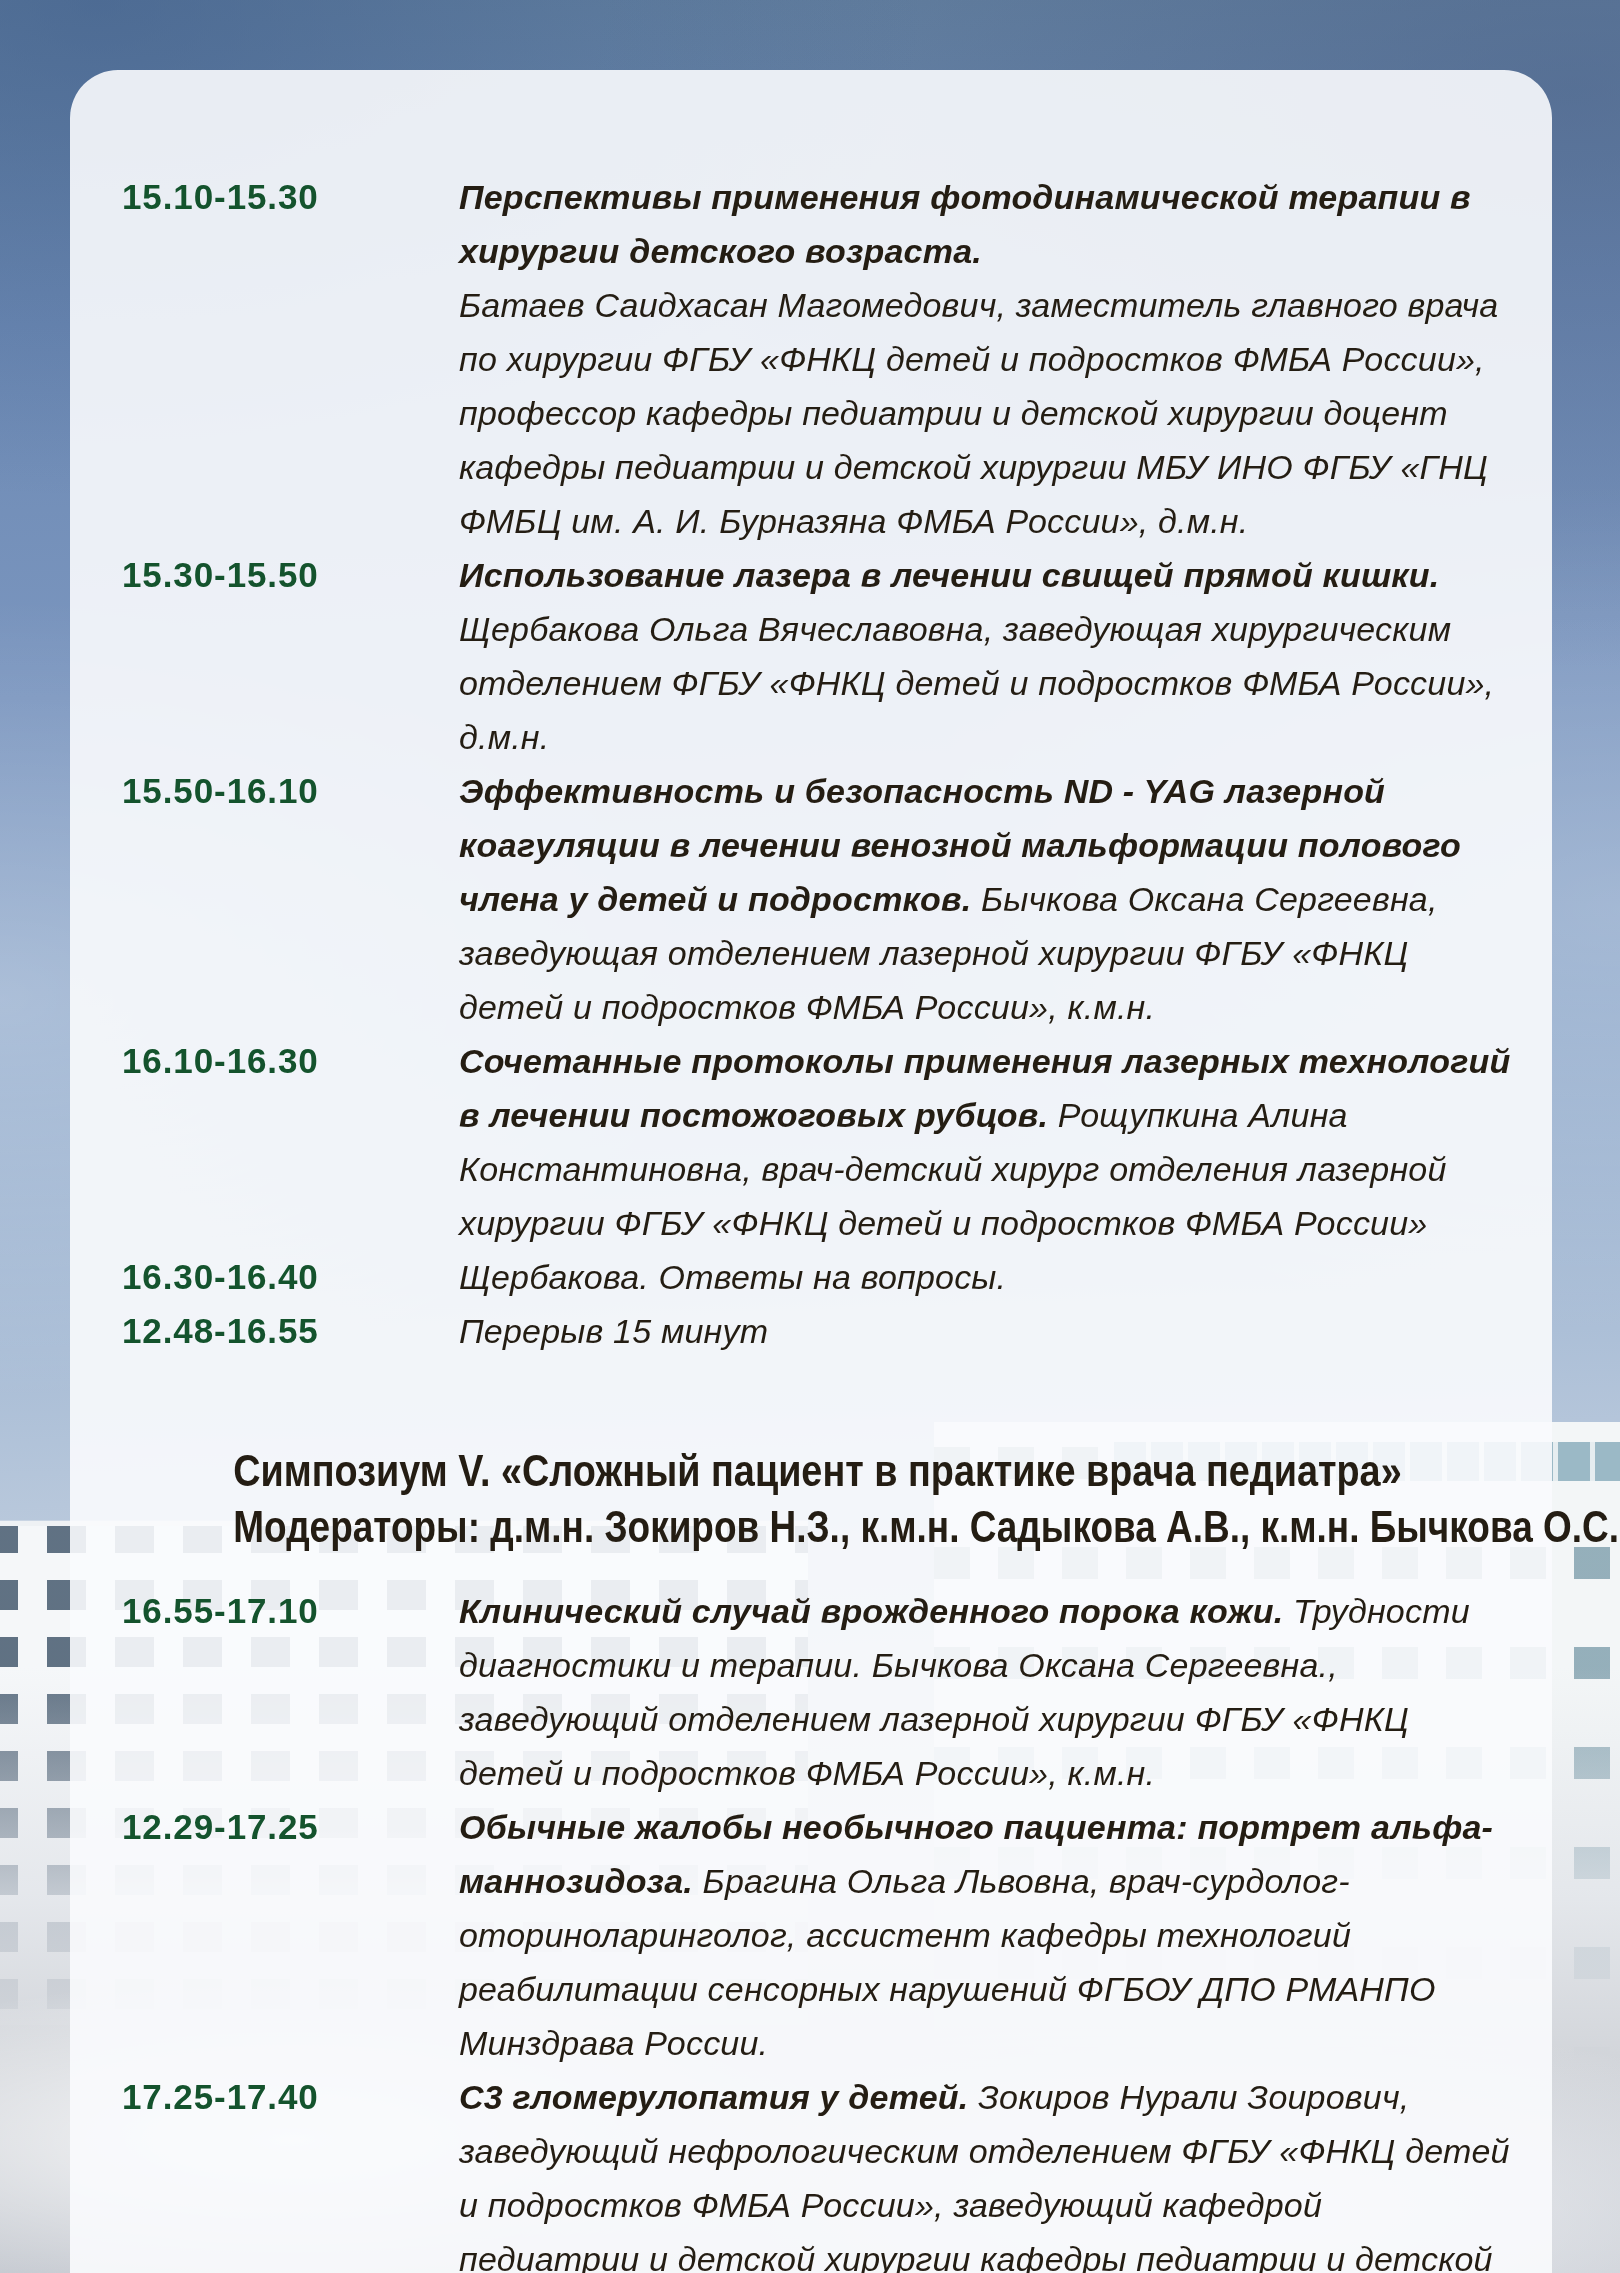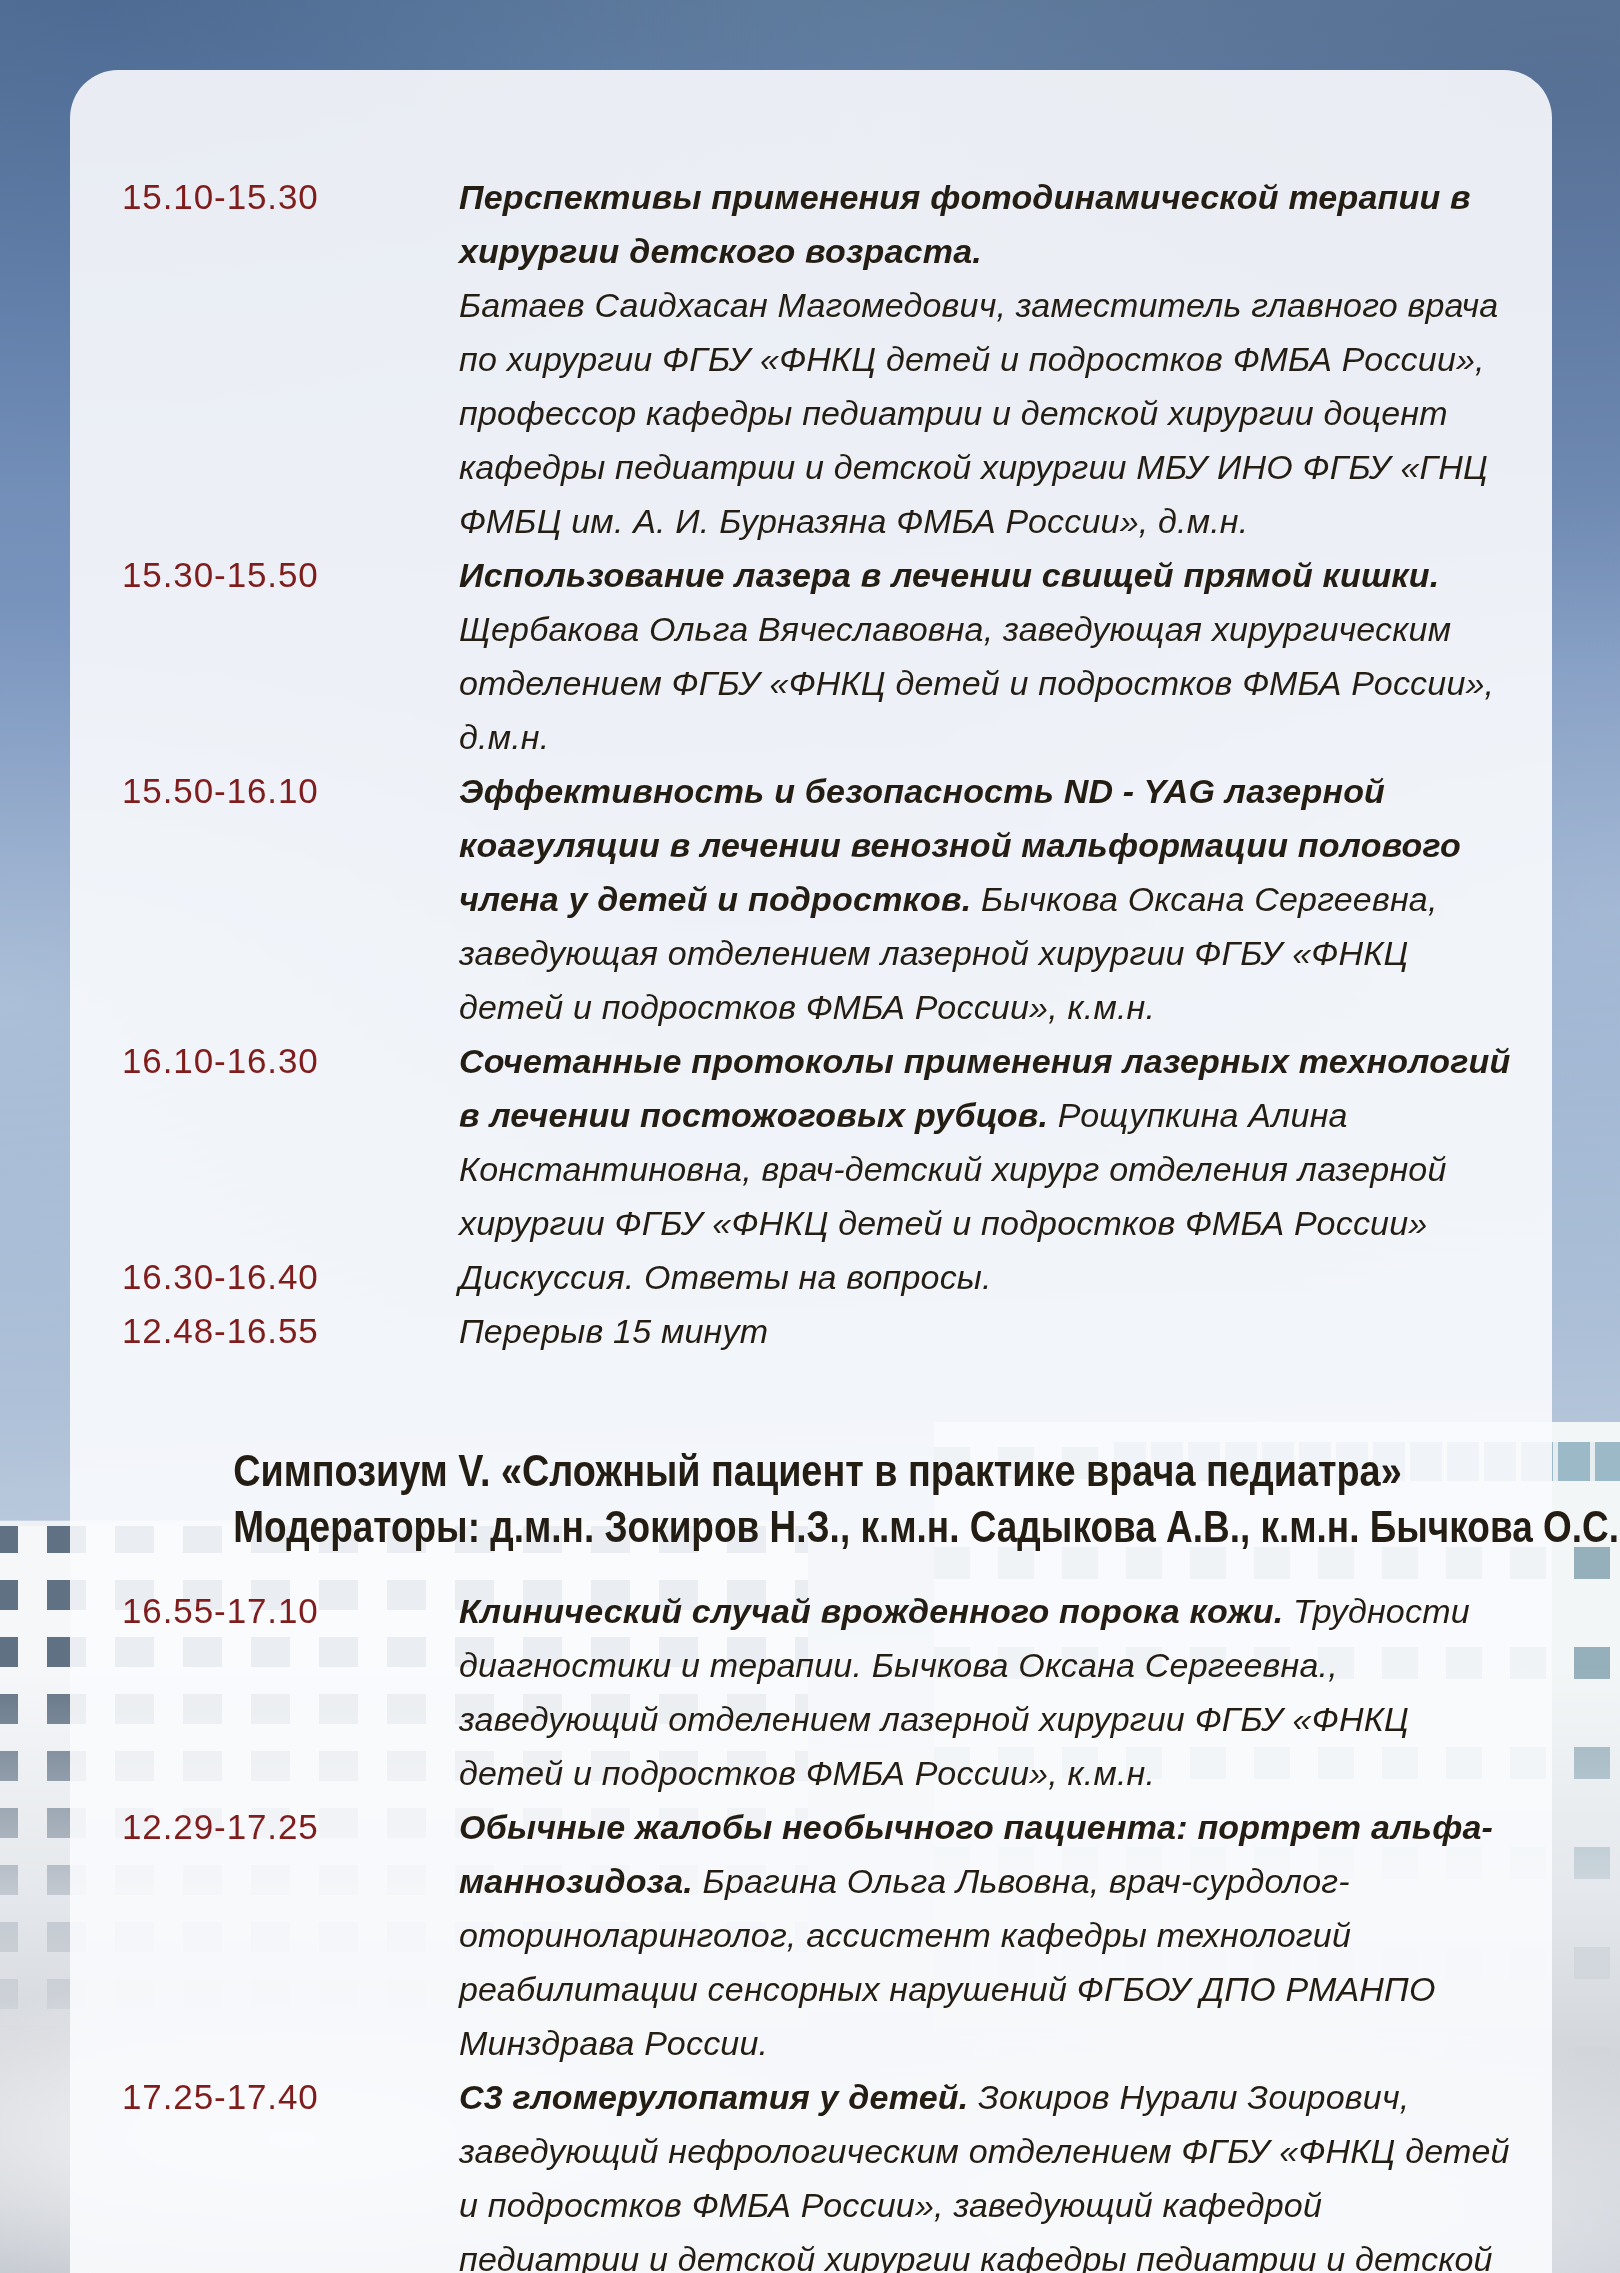--- a/index.html
+++ b/index.html
@@ -48,22 +48,22 @@
   
   .card{
     position:absolute;left:70px;top:70px;width:1482px;min-height:2115px;
     box-sizing:border-box;border-radius:48px;
     background:rgba(249,251,253,.90);
     padding:100px 39px 36px 52px;
     color:#1f1911;
   }
   .grid{display:grid;grid-template-columns:337px 1fr;column-gap:0;}
   .time{
-    font-size:35px;font-weight:400;letter-spacing:0.9px;line-height:54px;
-    white-space:nowrap;color:#7f1d1d;
+    font-size:35px;font-weight:700;letter-spacing:0.9px;line-height:54px;
+    white-space:nowrap;color:#14532d;
   }
   .desc{
     font-size:34px;line-height:54px;letter-spacing:0.2px;color:#241d13;
     padding-right:1.8px;
     font-style:italic;
   }
   .desc .b{font-weight:700;}
   .header-block{text-align:left;margin:84px 0 30px;}
   .h1,.h2{
     display:block;font-weight:700;white-space:nowrap;color:#241d13;
@@ -101,21 +101,21 @@
       <span class="b">Эффективность и безопасность ND - YAG лазерной коагуляции в лечении венозной мальформации полового члена у детей и подростков. </span><span>Бычкова Оксана Сергеевна, заведующая отделением лазерной хирургии ФГБУ «ФНКЦ детей и подростков ФМБА России», к.м.н.</span>
     </div>
 
     <div class="time">16.10-16.30</div>
     <div class="desc">
       <span class="b">Сочетанные протоколы применения лазерных технологий в лечении постожоговых рубцов. </span><span>Рощупкина Алина Константиновна, врач-детский хирург отделения лазерной хирургии ФГБУ «ФНКЦ детей и подростков ФМБА России»</span>
     </div>
 
     <div class="time">16.30-16.40</div>
     <div class="desc">
-      <span>Дискуссия. Ответы на вопросы.</span>
+      <span>Щербакова. Ответы на вопросы.</span>
     </div>
 
     <div class="time">12.48-16.55</div>
     <div class="desc">
       <span>Перерыв 15 минут</span>
     </div>
 
   </div>
 
   <div class="header-block">

